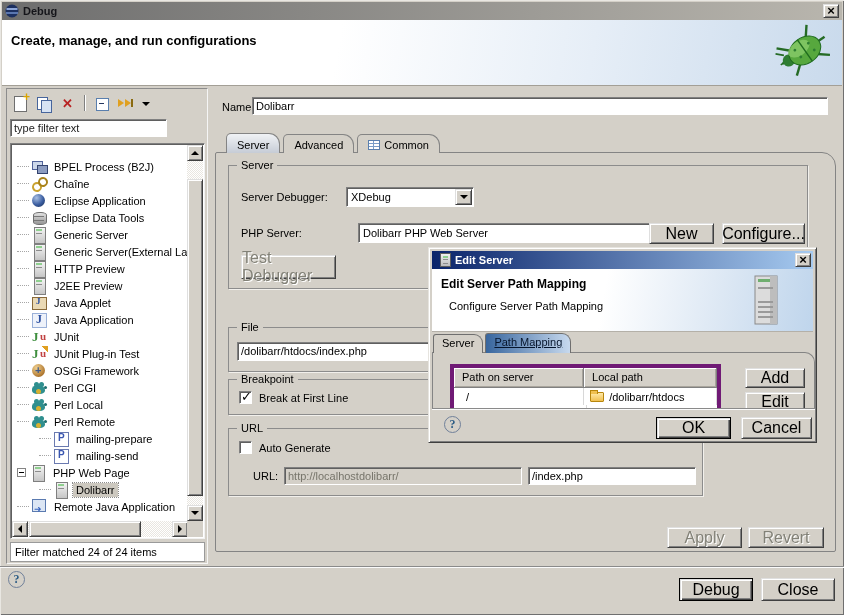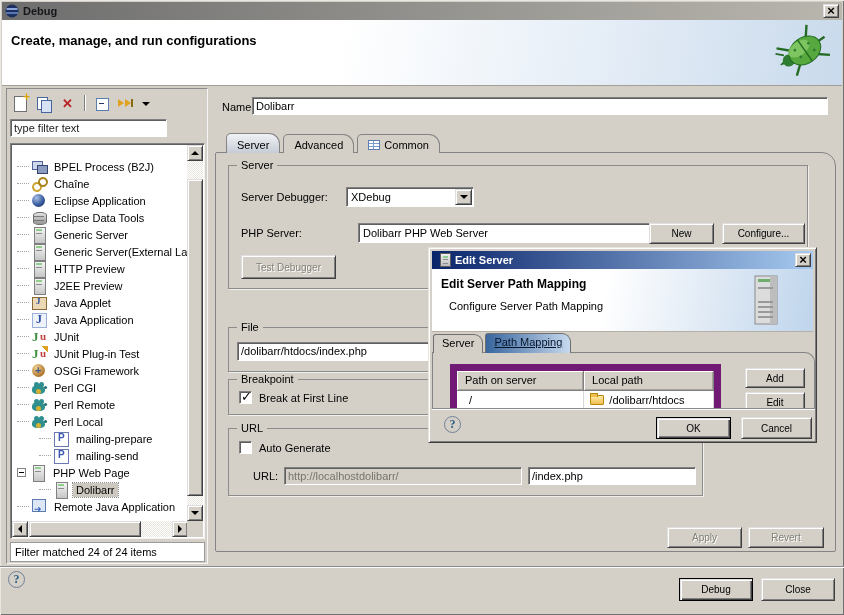--- a/index.html
+++ b/index.html
@@ -6,21 +6,21 @@
   body { background:#555; font-family:"Liberation Sans",sans-serif; }
   .screen {
     position:relative; width:844px; height:615px; background:#d4d0c8;
     font-size:11px; color:#000; overflow:hidden;
     box-shadow: inset 1px 1px 0 #e9e7e2, inset -1px -1px 0 #6f6f6f;
   }
   
   .out { background:#d4d0c8; border:1px solid; border-color:#dfdfdf #404040 #404040 #dfdfdf;
          box-shadow: inset 1px 1px 0 #fff, inset -1px -1px 0 #808080; }
   .btn { position:absolute; display:flex; align-items:center; justify-content:center;
-         font-size:10px; cursor:default; }
+         font-size:16px; cursor:default; }
   .btn.focused { border:1px solid #000; box-shadow: inset 1px 1px 0 #dfdfdf, inset 2px 2px 0 #fff,
                  inset -1px -1px 0 #404040, inset -2px -2px 0 #808080; }
   .btn.disabled { color:#828177; text-shadow:1px 1px 0 #fff; }
   .group { position:absolute; border:1px solid #8c8c8c; box-shadow:1px 1px 0 #f2f0ec; }
   .group > .gtitle { position:absolute; top:-7px; left:8px; background:#d4d0c8; padding:0 4px; }
   
   .titlebar { position:absolute; left:2px; top:2px; width:840px; height:18px;
     background:linear-gradient(to right,#6d6d6d,#b9b6ae); display:flex; align-items:center; padding-left:3px; }
   .titlebar .ttl { font-weight:bold; color:#15151a; margin-left:4px; }
   .win-close { position:absolute; right:3px; top:2px; width:16px; height:14px; font-weight:bold; font-size:11px; }
@@ -166,21 +166,21 @@
   .dlg-head { position:absolute; left:3px; top:21px; right:3px; height:63px;
      background:linear-gradient(100deg,#ffffff 45%,#dde8f4 75%,#bfd5ec 100%); border-bottom:1px solid #b4b0a8; }
   .dlg-head .h1 { position:absolute; left:9px; top:8px; font-size:12px; font-weight:bold; }
   .dlg-head .h2 { position:absolute; left:17px; top:31px; }
   .tower { position:absolute; right:32px; top:6px; }
   .dlg-tabs { position:absolute; left:4px; top:85px; height:20px; display:flex; align-items:flex-end; gap:2px; z-index:2; }
   .dtab { height:19px; padding:2px 8px 0; border:1px solid #6f6f6f; border-bottom:none; border-radius:3px 9px 0 0; background:#d4d0c8; }
   .dtab.sel { background:linear-gradient(to right,#38669e,#c7d9ee); color:#06152c; text-decoration:underline; height:20px; }
   .dlg-tabarea { position:absolute; left:3px; top:104px; width:383px; height:56px;
      border:1px solid #848484; border-bottom:none; border-radius:0 10px 0 0; overflow:hidden; background:#d4d0c8; }
-  .ptable { position:absolute; left:17px; top:11px; width:271px; border:7px solid #701a75; background:#fff; }
+  .ptable { position:absolute; left:17px; top:11px; width:271px; border:4px solid #701a75; background:#fff; }
   .pt-head { display:flex; height:20px; }
   .pt-hc { background:#d4d0c8; border-right:1px solid #808080; border-bottom:1px solid #808080;
      box-shadow:inset 1px 1px 0 #fff, inset -1px -1px 0 #a8a49c; padding:3px 0 0 8px; }
   .pt-row { display:flex; height:17px; background:#fff; }
   .pt-c { border-right:1px solid #d8d8d8; padding:1px 0 0 0; display:flex; align-items:center; }
   .pt-fill { height:20px; background:#fff;
      background-image:linear-gradient(#d8d8d8,#d8d8d8); background-repeat:no-repeat; background-position:132px 0; background-size:1px 100%; }
   .fold { position:relative; width:14px; height:10px; margin:0 5px 0 6px;
      background:linear-gradient(#ffe9a8,#f0c050); border:1px solid #b8860b; border-radius:1px; flex:none; }
   .fold::before { content:""; position:absolute; left:-1px; top:-3px; width:6px; height:3px;
@@ -310,26 +310,26 @@
             <span class="lbl">OSGi Framework</span>
           </div>
           <div class="trow">
             <span class="conn"></span>
             <span class="ti ti-perl"></span>
             <span class="lbl">Perl CGI</span>
           </div>
           <div class="trow">
             <span class="conn"></span>
             <span class="ti ti-perl"></span>
+            <span class="lbl">Perl Local</span>
+          </div>
+          <div class="trow">
+            <span class="conn"></span>
+            <span class="ti ti-perl"></span>
             <span class="lbl">Perl Remote</span>
-          </div>
-          <div class="trow">
-            <span class="conn"></span>
-            <span class="ti ti-perl"></span>
-            <span class="lbl">Perl Local</span>
           </div>
           <div class="trow lvl1">
             <span class="conn"></span>
             <span class="ti ti-php"></span>
             <span class="lbl">mailing-prepare</span>
           </div>
           <div class="trow lvl1">
             <span class="conn"></span>
             <span class="ti ti-php"></span>
             <span class="lbl">mailing-send</span>

